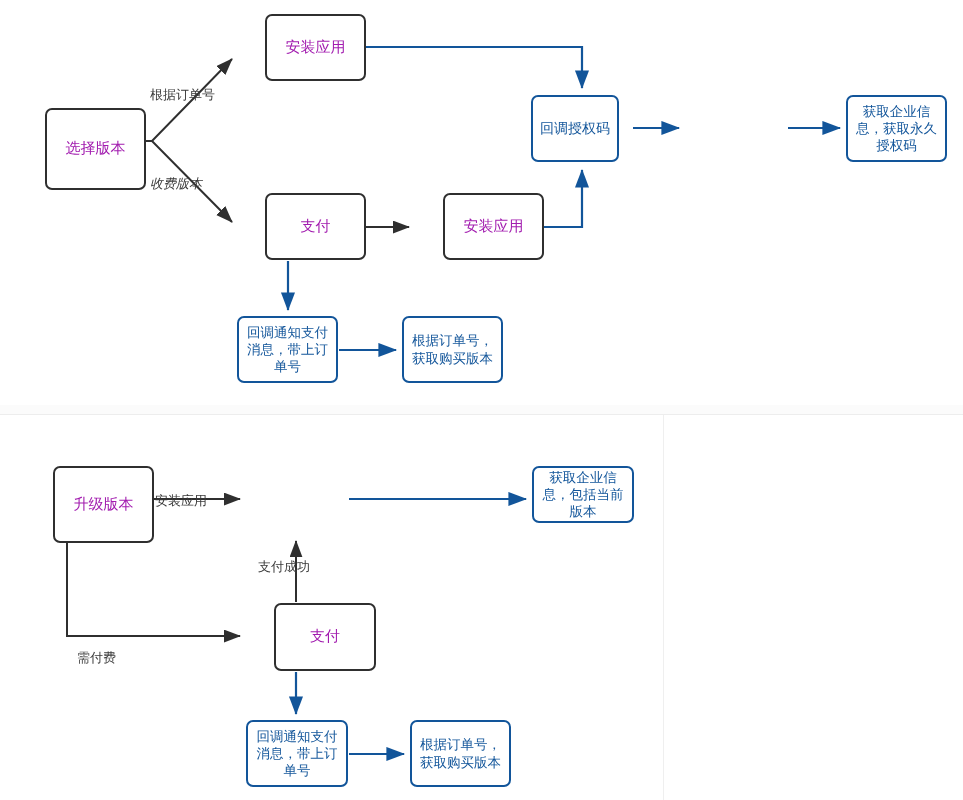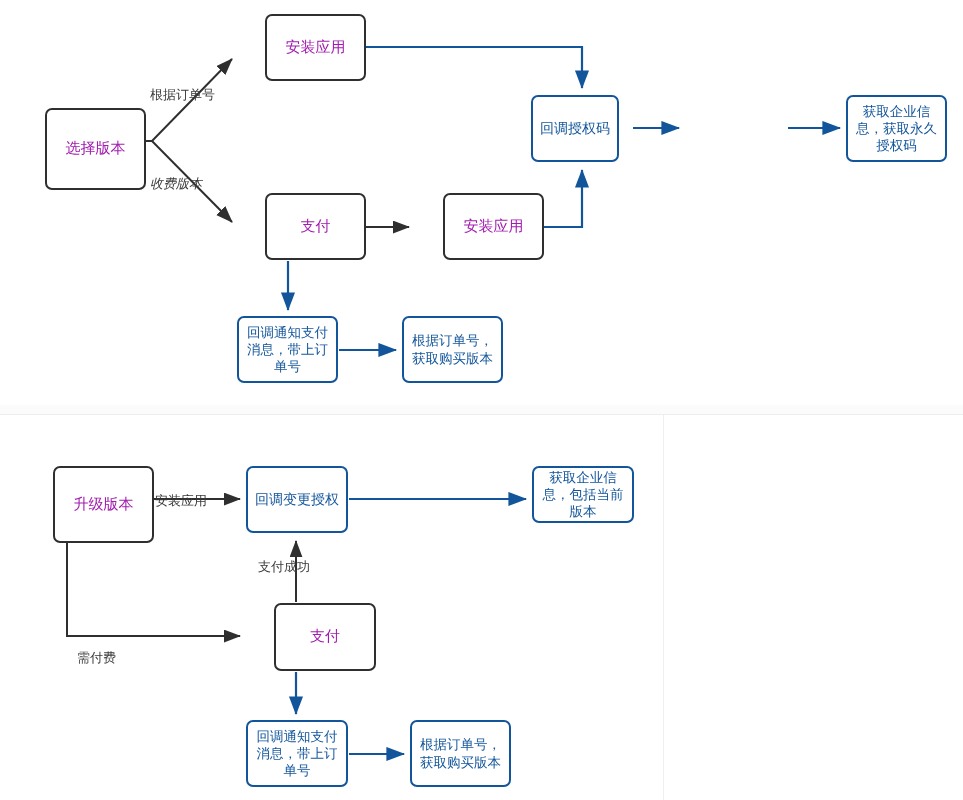--- a/index.html
+++ b/index.html
@@ -148,21 +148,20 @@
   <div class="node blue t13" style="left:237px; top:316px; width:101px; height:67px;">回调通知支付消息，带上订单号</div>
 
   <div class="node blue t13" style="left:402px; top:316px; width:101px; height:67px;">根据订单号，获取购买版本</div>
 
   <div class="edge-label" style="left:150px; top:86px;">根据订单号</div>
 
   <div class="edge-label" style="left:150px; top:175px;font-style:italic;">收费版本</div>
 
   <div class="node dark t15" style="left:25px; top:466px; width:101px; height:77px;">升级版本</div>
 
-  <div class="node blue t14" style="left:246px; top:466px; width:102px; height:67px;">回调变更授权</div>
 
   <div class="node blue t13" style="left:532px; top:466px; width:102px; height:57px;">获取企业信息，包括当前版本</div>
 
   <div class="node dark t15" style="left:246px; top:603px; width:102px; height:68px;">支付</div>
 
   <div class="node blue t13" style="left:246px; top:720px; width:102px; height:67px;">回调通知支付消息，带上订单号</div>
 
   <div class="node blue t13" style="left:410px; top:720px; width:101px; height:67px;">根据订单号，获取购买版本</div>
 
   <div class="edge-label" style="left:155px; top:492px;">安装应用</div>

